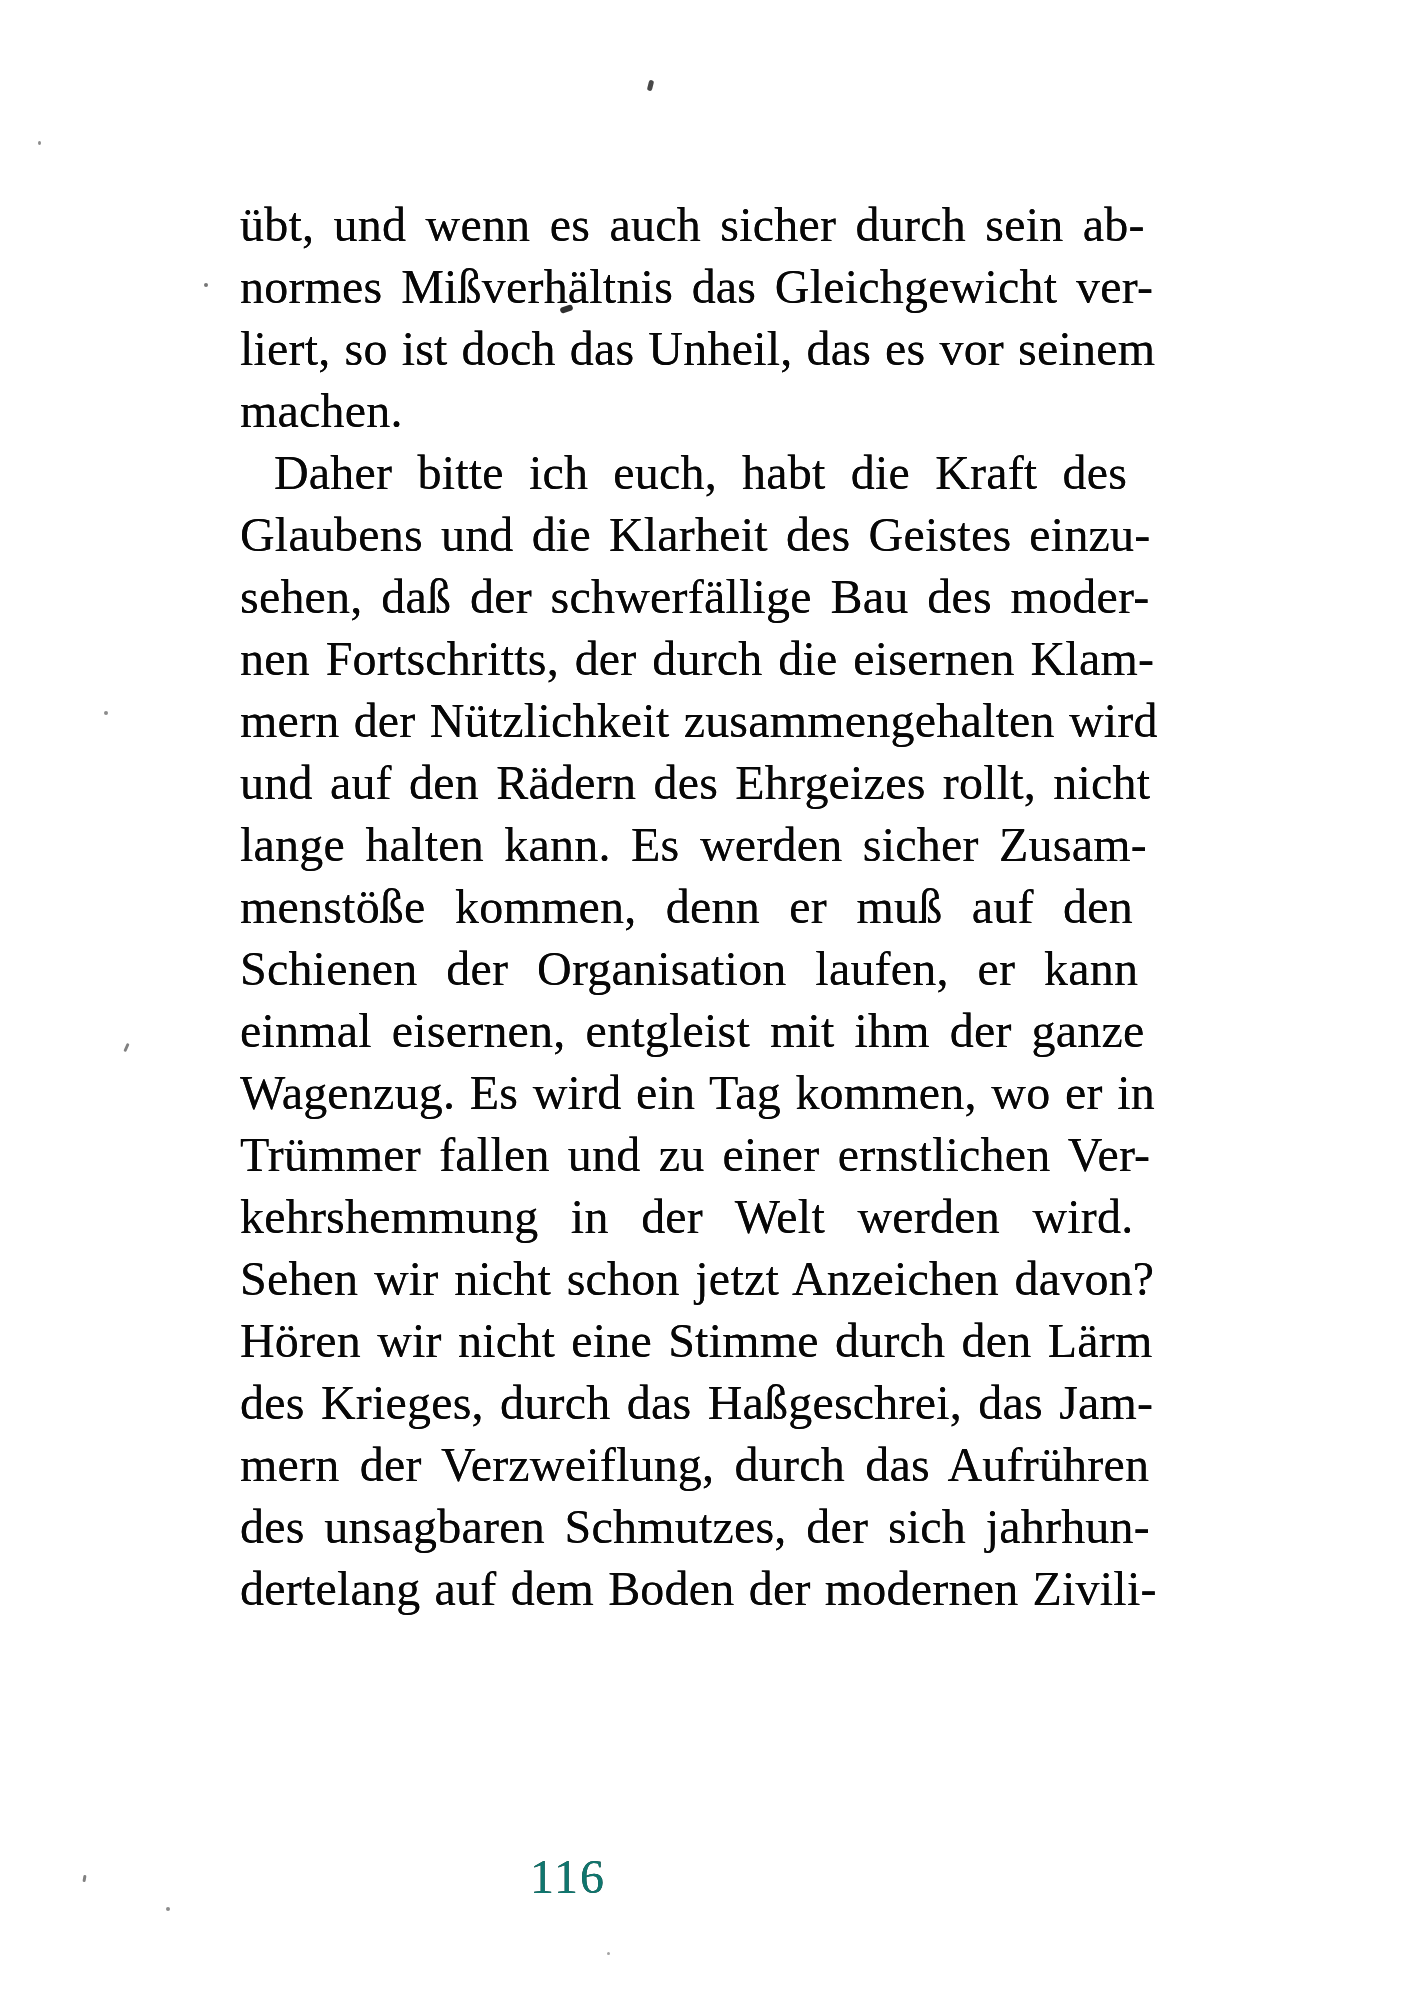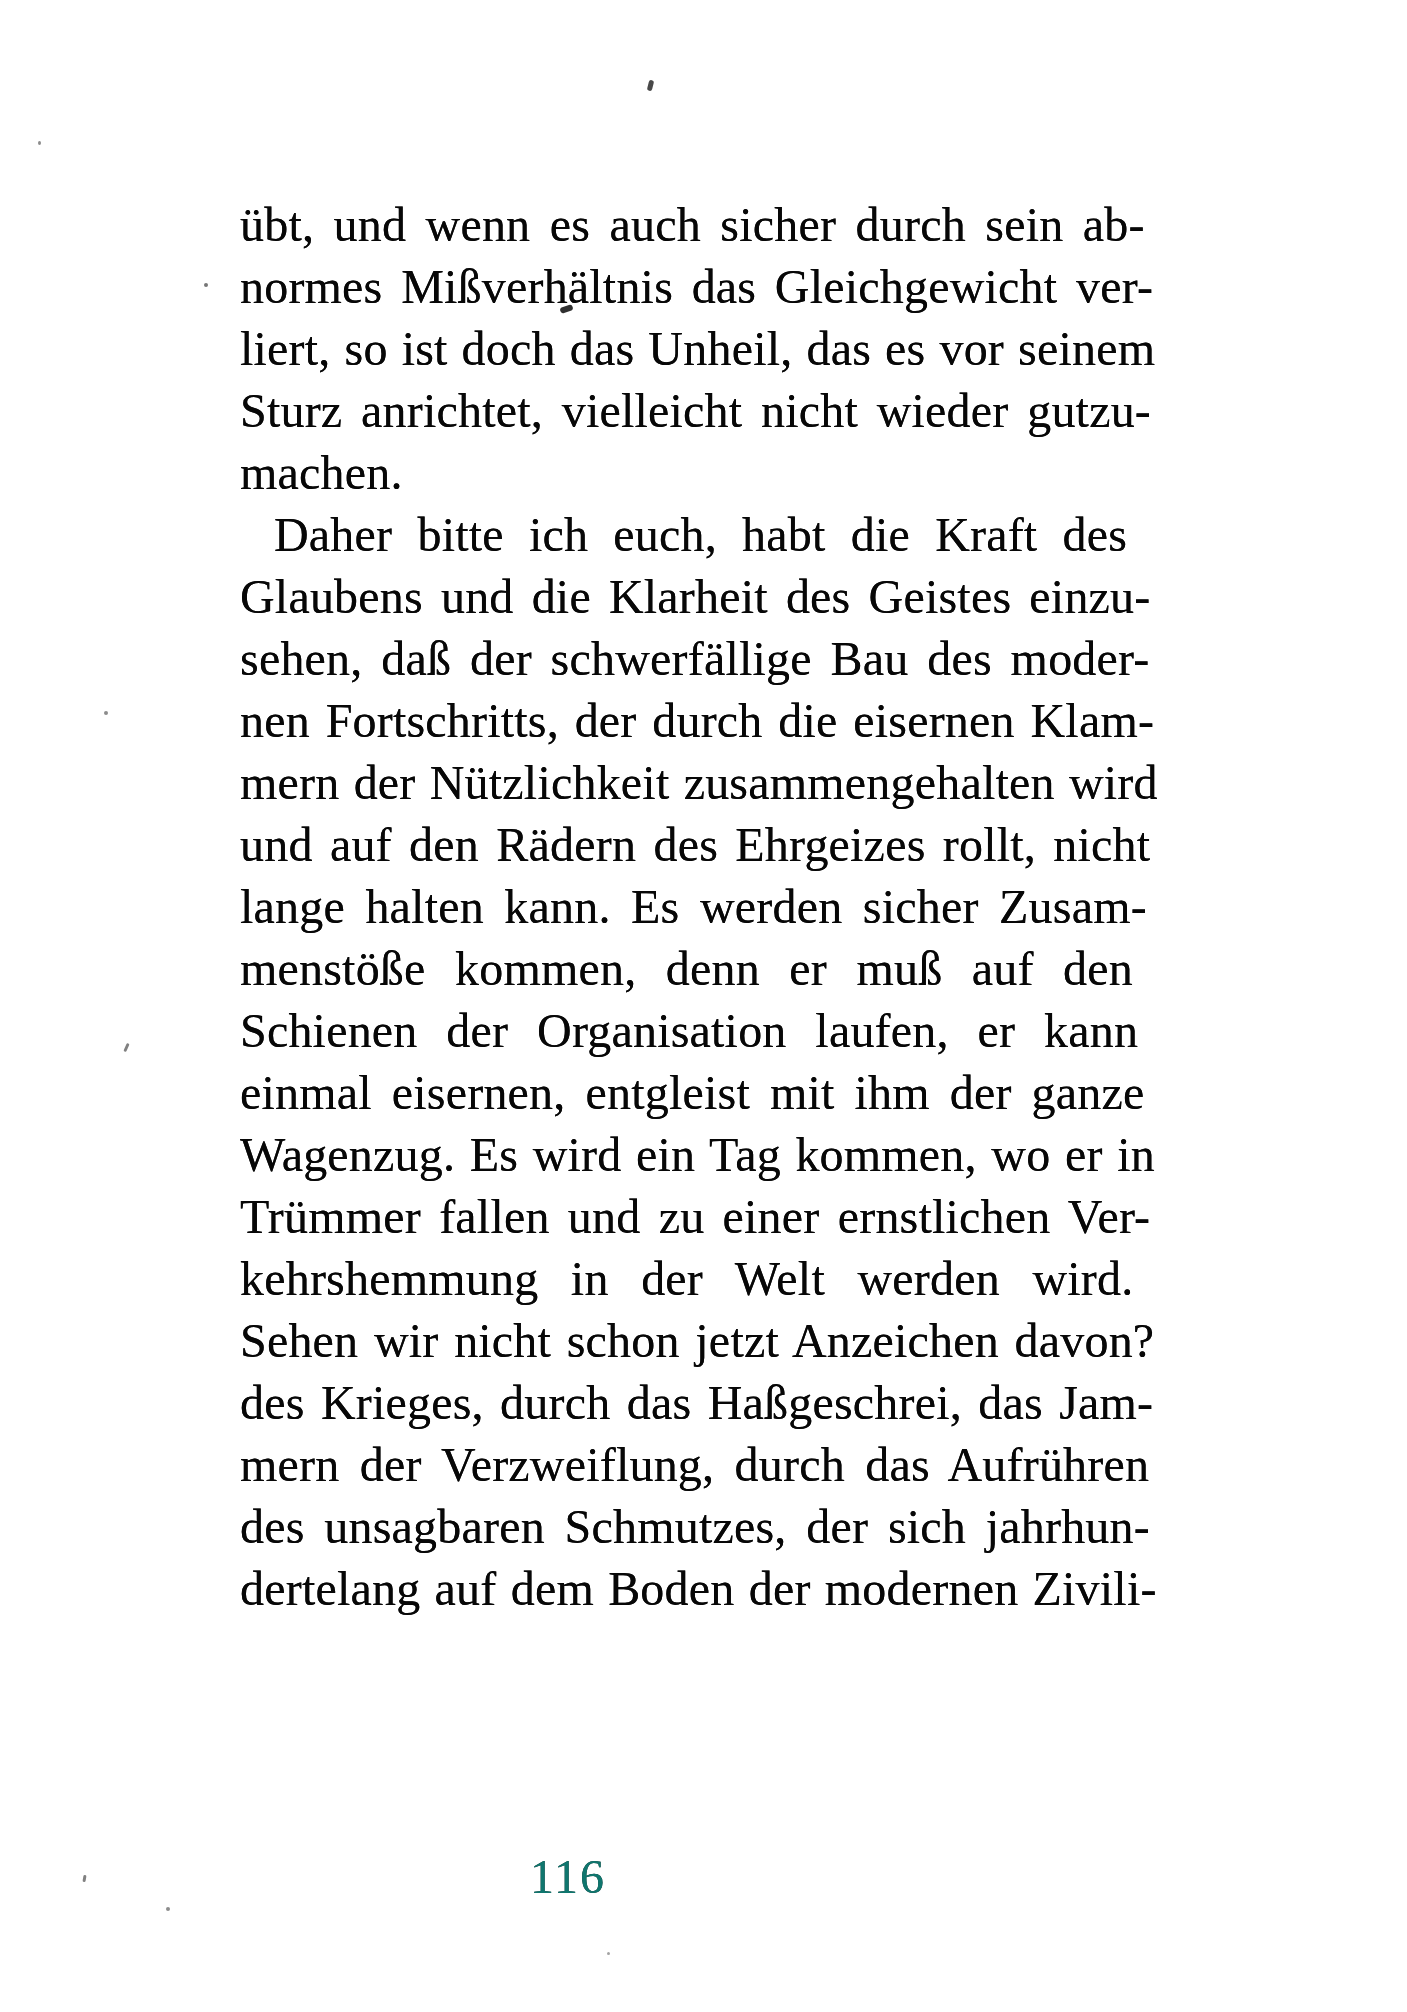--- a/index.html
+++ b/index.html
@@ -70,36 +70,36 @@
 </style>
 </head>
 <body>
 
 <div class="page">
 
   <div class="text-block">
     <div class="line just"><span style="word-spacing: 7.20703px;">übt, und wenn es auch sicher durch sein ab-</span></div>
     <div class="line just"><span style="word-spacing: 6.42188px;">normes Mißverhältnis das Gleichgewicht ver-</span></div>
     <div class="line just"><span style="word-spacing: 1.82986px;">liert, so ist doch das Unheil, das es vor seinem</span></div>
-    <div class="line just"><span style="word-spacing: 6.525px;">Sturz anrichtet, vielleicht nicht wieder gutzu-</span></div>
     <div class="line flushleft"><span>machen.</span></div>
     <div class="line just indent"><span style="word-spacing: 12.971px;">Daher bitte ich euch, habt die Kraft des</span></div>
     <div class="line just"><span style="word-spacing: 5.88021px;">Glaubens und die Klarheit des Geistes einzu-</span></div>
     <div class="line just"><span style="word-spacing: 6.57812px;">sehen, daß der schwerfällige Bau des moder-</span></div>
     <div class="line just"><span style="word-spacing: 3.52865px;">nen Fortschritts, der durch die eisernen Klam-</span></div>
     <div class="line just"><span style="word-spacing: 2.02344px;">mern der Nützlichkeit zusammengehalten wird</span></div>
     <div class="line just"><span style="word-spacing: 5.11161px;">und auf den Rädern des Ehrgeizes rollt, nicht</span></div>
     <div class="line just"><span style="word-spacing: 8.24219px;">lange halten kann. Es werden sicher Zusam-</span></div>
     <div class="line just"><span style="word-spacing: 17.224px;">menstöße kommen, denn er muß auf den</span></div>
     <div class="line just"><span style="word-spacing: 16.6094px;">Schienen der Organisation laufen, er kann</span></div>
     <div class="line just"><span style="word-spacing: 7.77865px;">einmal eisernen, entgleist mit ihm der ganze</span></div>
     <div class="line just"><span style="word-spacing: 2.35742px;">Wagenzug. Es wird ein Tag kommen, wo er in</span></div>
     <div class="line just"><span style="word-spacing: 6.00781px;">Trümmer fallen und zu einer ernstlichen Ver-</span></div>
     <div class="line just"><span style="word-spacing: 20.325px;">kehrshemmung in der Welt werden wird.</span></div>
     <div class="line just"><span style="word-spacing: 3.42188px;">Sehen wir nicht schon jetzt Anzeichen davon?</span></div>
+    <div class="line just"><span style="word-spacing: 4.04241px;">Hören wir nicht eine Stimme durch den Lärm</span></div>
     <div class="line just"><span style="word-spacing: 4.1276px;">des Krieges, durch das Haßgeschrei, das Jam-</span></div>
     <div class="line just"><span style="word-spacing: 8.12813px;">mern der Verzweiflung, durch das Aufrühren</span></div>
     <div class="line just"><span style="word-spacing: 7.51875px;">des unsagbaren Schmutzes, der sich jahrhun-</span></div>
     <div class="line just"><span style="word-spacing: 2.01823px;">dertelang auf dem Boden der modernen Zivili-</span></div>
   </div>
 
   <div class="page-number"><span>116</span></div>
 
   <div class="speck s1"></div>
   <div class="speck s2"></div>

